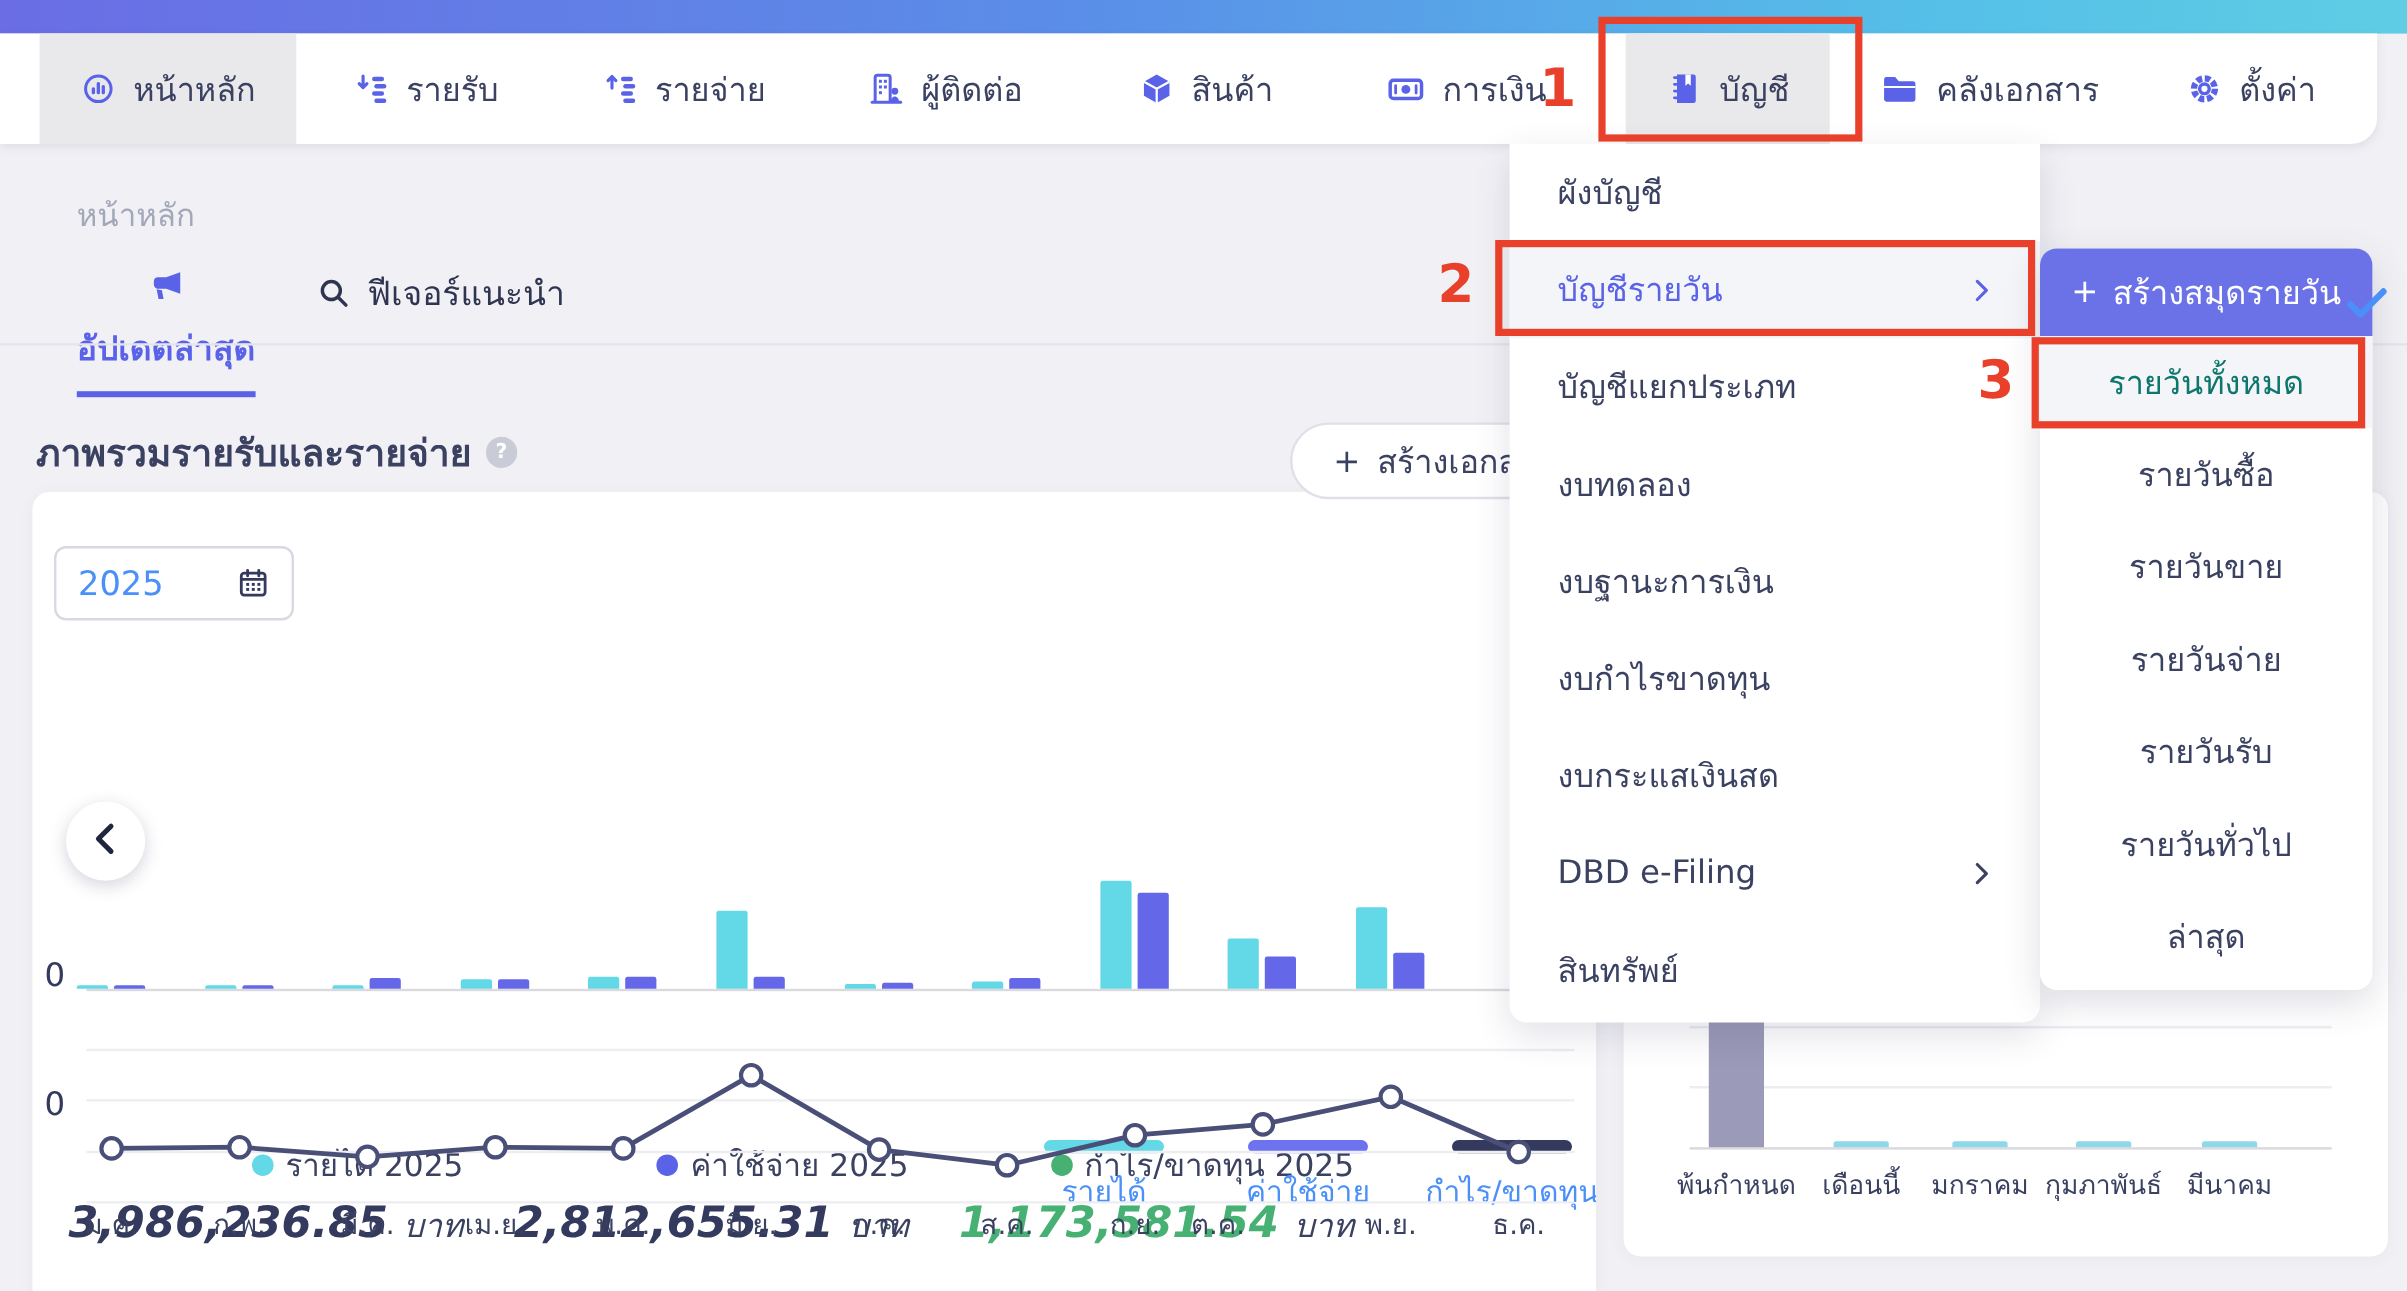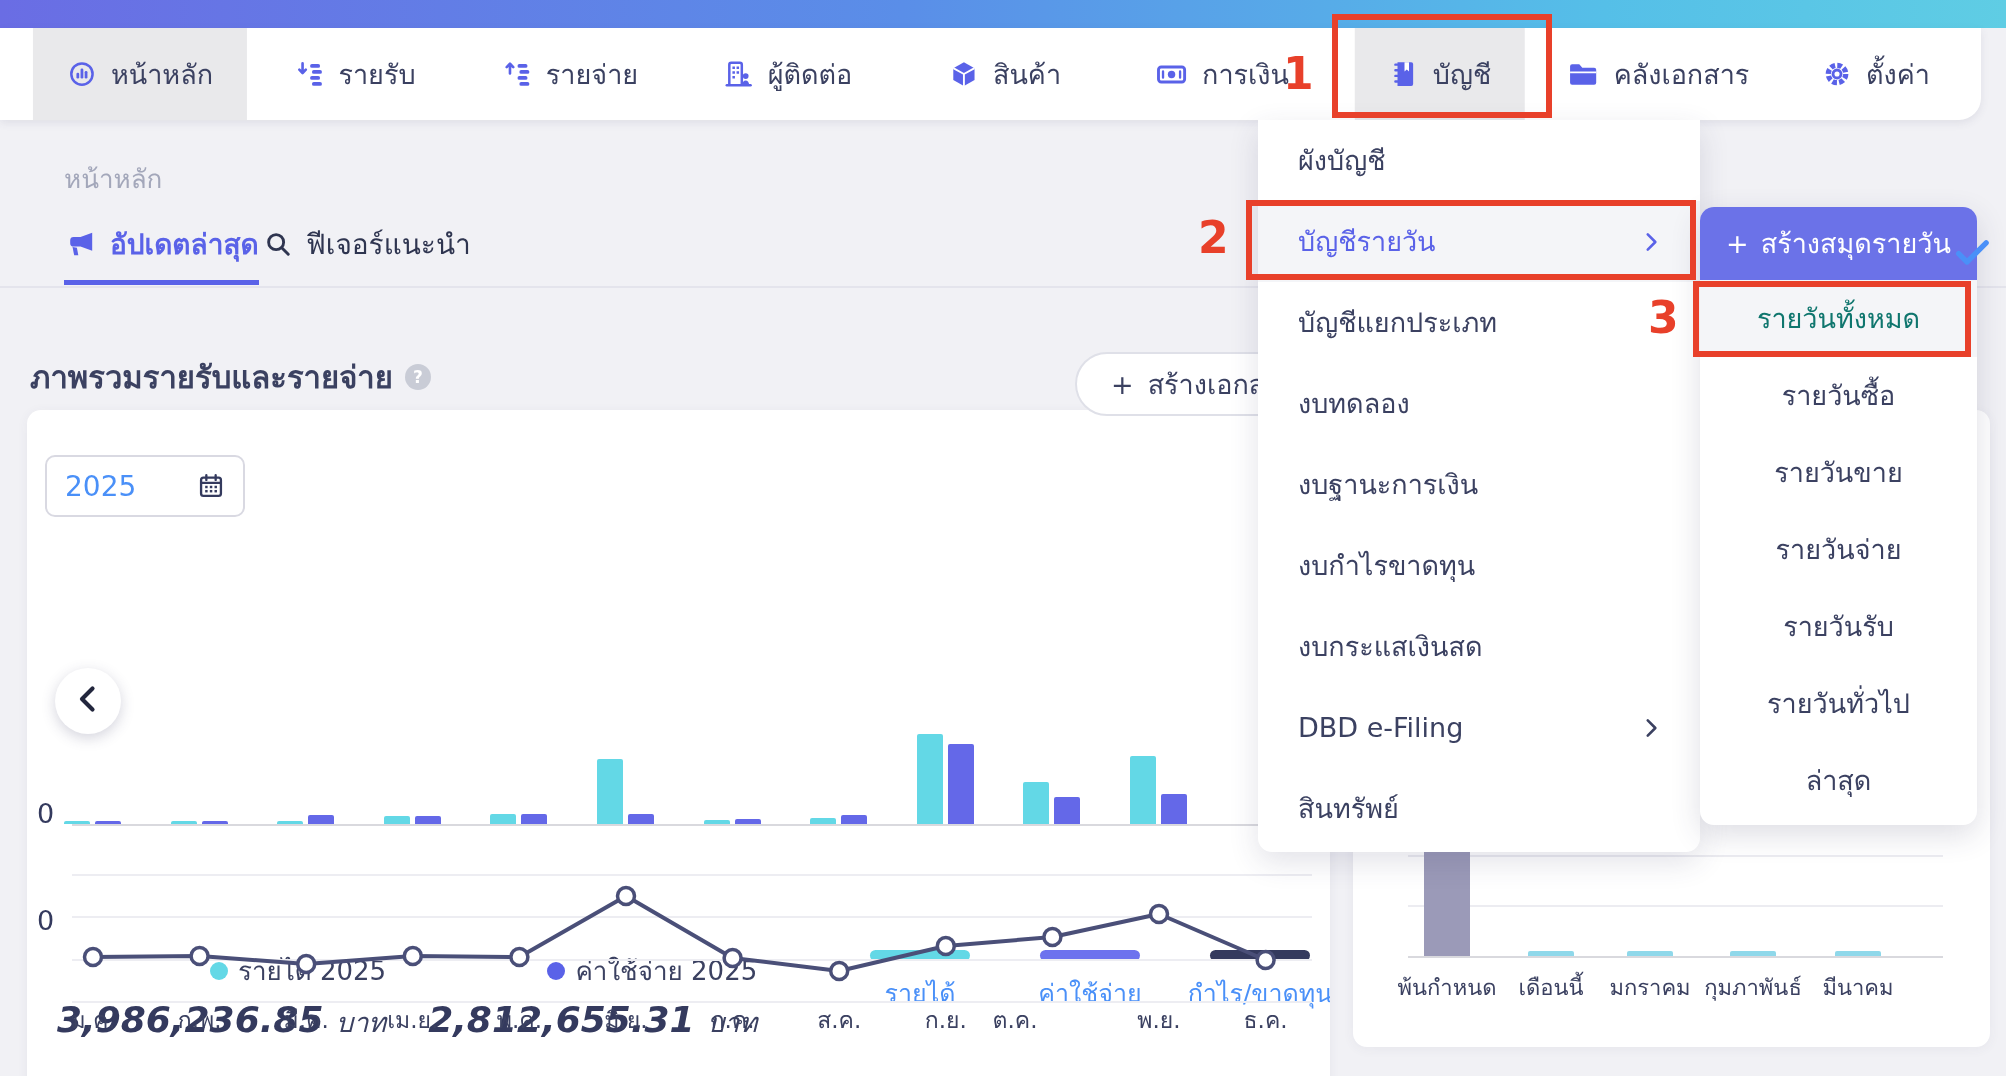--- a/index.html
+++ b/index.html
@@ -94,21 +94,21 @@
 </style>
 </head>
 <body>
 
 <div class="screen">
   <div class="grad-bar"></div>
   <div class="navbar"></div>
 
   <div class="breadcrumb">หน้าหลัก</div>
 
-  <div class="tab active" style="left:64px;">
+  <div class="tab active" style="left:64px;flex-direction:column;">
     <span class="icon">
         <svg viewBox="0 0 24 24" width="33" height="33" style="color:#5a62e8">
           <path d="M20.5 3.5v13l-8.5-3H7A2.5 2.5 0 014.5 11V9A2.5 2.5 0 017 6.5h5z" fill="currentColor"></path>
           <path d="M6.2 13.8l1.2 6h3l-1-5.4z" fill="currentColor"></path>
         </svg>
       </span>
     <span class="t-label">อัปเดตล่าสุด</span>
   </div>
   <div class="tab" style="left:263px;color:#2f3550;">
     <span class="icon">
@@ -157,20 +157,27 @@
             <span class="s-label-txt">รายได้ 2025</span>
           </span>
           <span class="s-value" style="color:#343a5e"><span class="s-num">3,986,236.85</span> <span class="s-unit">บาท</span></span>
         </div>
         <div class="stat">
           <span class="s-label">
             <span class="dot" style="background:#5a62e8"></span>
             <span class="s-label-txt">ค่าใช้จ่าย 2025</span>
           </span>
           <span class="s-value" style="color:#343a5e"><span class="s-num">2,812,655.31</span> <span class="s-unit">บาท</span></span>
+        </div>
+        <div class="stat">
+          <span class="s-label">
+            <span class="dot" style="background:#46b173"></span>
+            <span class="s-label-txt">กำไร/ขาดทุน 2025</span>
+          </span>
+          <span class="s-value" style="color:#46b173"><span class="s-num">1,173,581.54</span> <span class="s-unit">บาท</span></span>
         </div>
       </div>
     <div class="legend-row" id="legend-row">
         <div class="legend-item">
           <span class="pill" style="background:#63d8e6"></span>
           <span class="l-label">รายได้</span>
         </div>
         <div class="legend-item">
           <span class="pill" style="background:#6d72ee"></span>
           <span class="l-label">ค่าใช้จ่าย</span>

